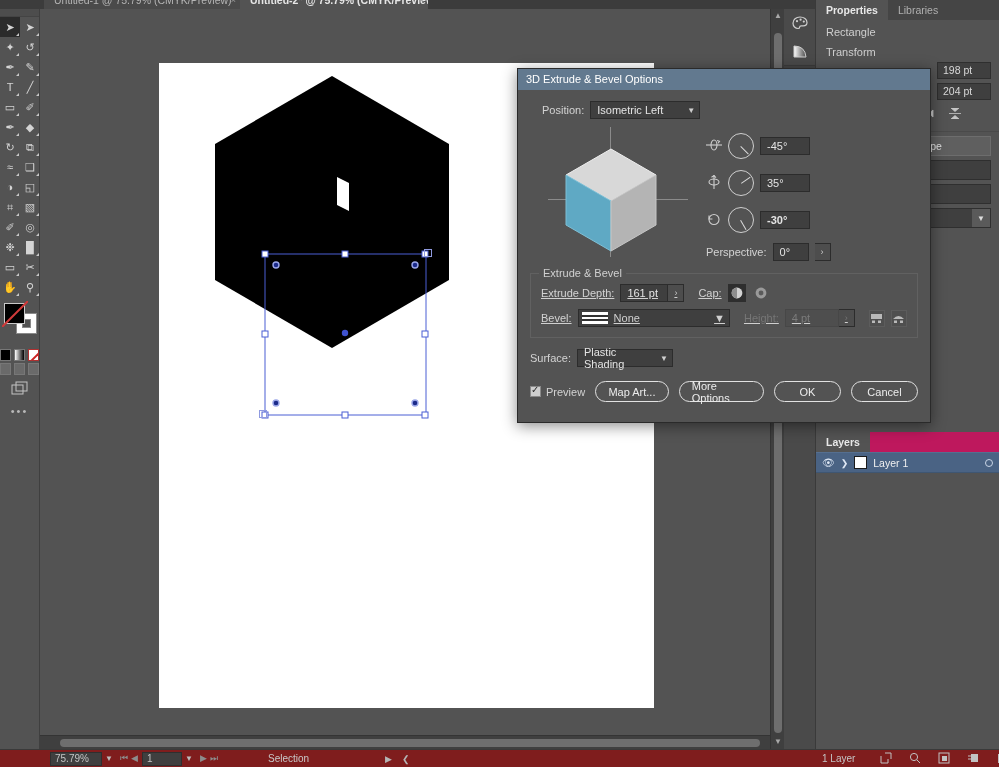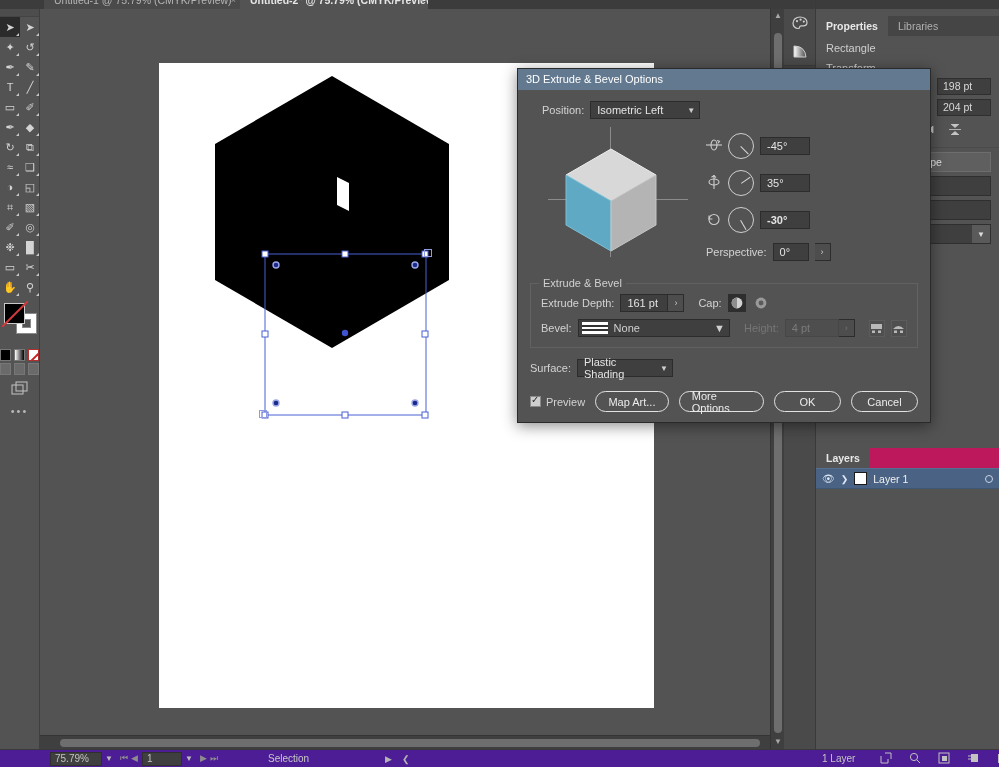--- a/index.html
+++ b/index.html
@@ -101,21 +101,21 @@
   
   .dockstrip {
     position: absolute; left: 784px; top: 0; width: 32px; height: 749px;
     background: #4a4a4a; border-right: 1px solid #3a3a3a;
   }
   .dockstrip .grip { height: 9px; background: #3c3c3c; }
   .dockicon { width: 32px; height: 28px; display: flex; align-items: center; justify-content: center; color: #cfcfcf; }
   .dockdiv { height: 9px; background: #454545; border-top: 1px solid #3c3c3c; border-bottom: 1px solid #3c3c3c; }
 
   .rightpanel {
-    position: absolute; left: 816px; top: 16px; width: 183px; height: 749px;
+    position: absolute; left: 816px; top: 0; width: 183px; height: 749px;
     background: #535353;
   }
   .paneltabs { display: flex; height: 20px; background: #454545; }
   .paneltab {
     padding: 0 10px; line-height: 20px; font-size: 10.5px; color: #b0b0b0;
   }
   .paneltab.active { background: #535353; color: #e8e8e8; font-weight: bold; }
   .panelrow-title { padding: 6px 10px 4px; font-size: 11px; color: #cfcfcf; }
   .panelsub { padding: 4px 10px 2px; font-size: 11px; color: #cfcfcf; }
   .xf-grid { padding: 2px 8px; }
@@ -151,21 +151,21 @@
   }
   .layer-thumb { width: 13px; height: 13px; background: #fff; border: 1px solid #1a1a1a; }
   .layer-name { font-size: 10.5px; color: #f0f0f0; flex: 1; }
   .eye { color: #dfe8f5; font-size: 10px; }
   .chev { color: #dfe8f5; font-size: 9px; }
   .circ { width: 8px; height: 8px; border: 1px solid #c9d5e6; border-radius: 50%; }
 
   
   .statusbar {
     position: absolute; left: 0; top: 749px; width: 999px; height: 18px;
-    background: #4c1d95; border-top: 1px solid #3a3a3a;
+    background: #7f1d1d; border-top: 1px solid #3a3a3a;
     display: flex; align-items: center; font-size: 10px; color: #c4c4c4;
   }
   .zoomfield {
     margin-left: 50px; width: 52px; height: 14px; background: #3f3f3f;
     border: 1px solid #2f2f2f; line-height: 12px; padding-left: 4px; font-size: 10px;
   }
   .st-caret { width: 14px; text-align: center; font-size: 8px; color: #bbb; }
   .st-nav { display: flex; gap: 3px; margin-left: 4px; color: #8d8d8d; font-size: 9px; }
   .pagefield {
     width: 40px; height: 14px; background: #3f3f3f; border: 1px solid #2f2f2f;
@@ -604,21 +604,21 @@
           </div>
 
           <div class="row">
             <span class="lbl">Perspective:</span>
             <div class="numfield" style="width:36px;">0°</div>
             <div class="stepper">›</div>
           </div>
         </div>
       </div>
 
-      <div class="fieldset" style="margin-top:16px;">
+      <div class="fieldset" style="margin-top:6px;text-decoration:underline;">
         <span class="legend">Extrude &amp; Bevel</span>
 
         <div class="row" style="margin-bottom:7px;">
           <span class="lbl">Extrude Depth:</span>
           <div style="display:flex;">
             <div class="numfield" style="width:48px;">161 pt</div>
             <div class="stepper">›</div>
           </div>
           <span class="lbl" style="margin-left:8px;">Cap:</span>
           <div class="capbtn on">

